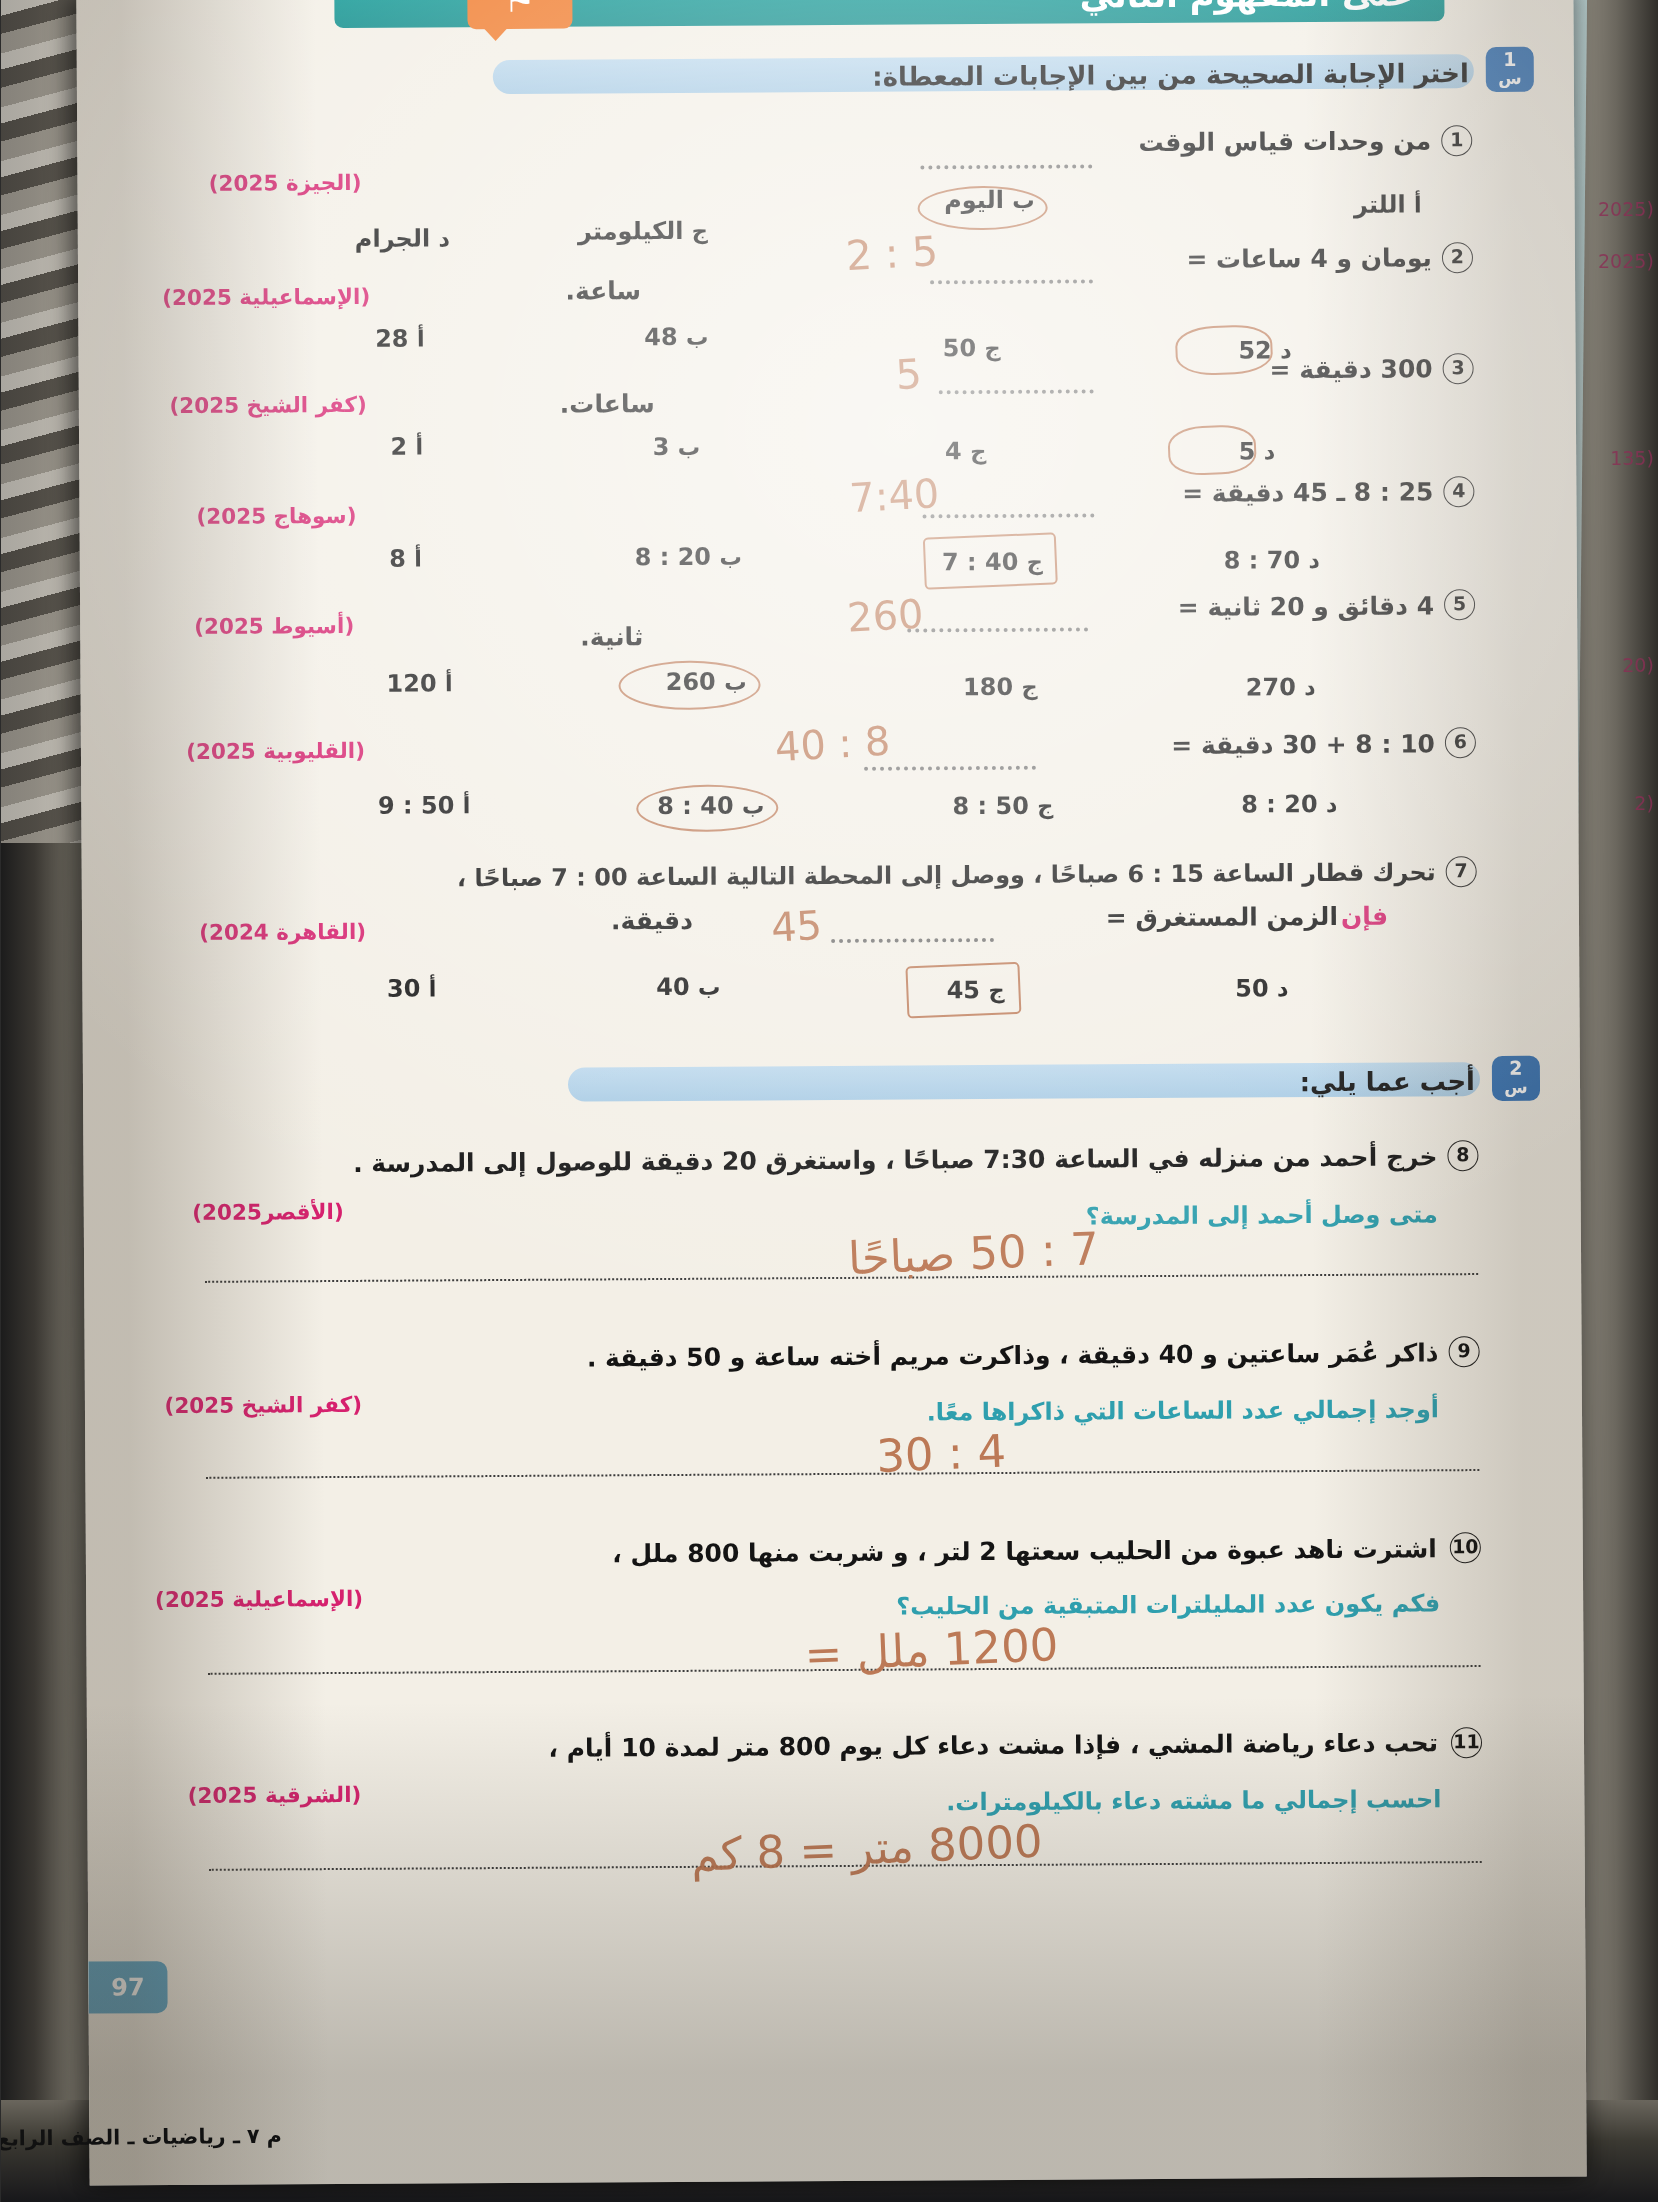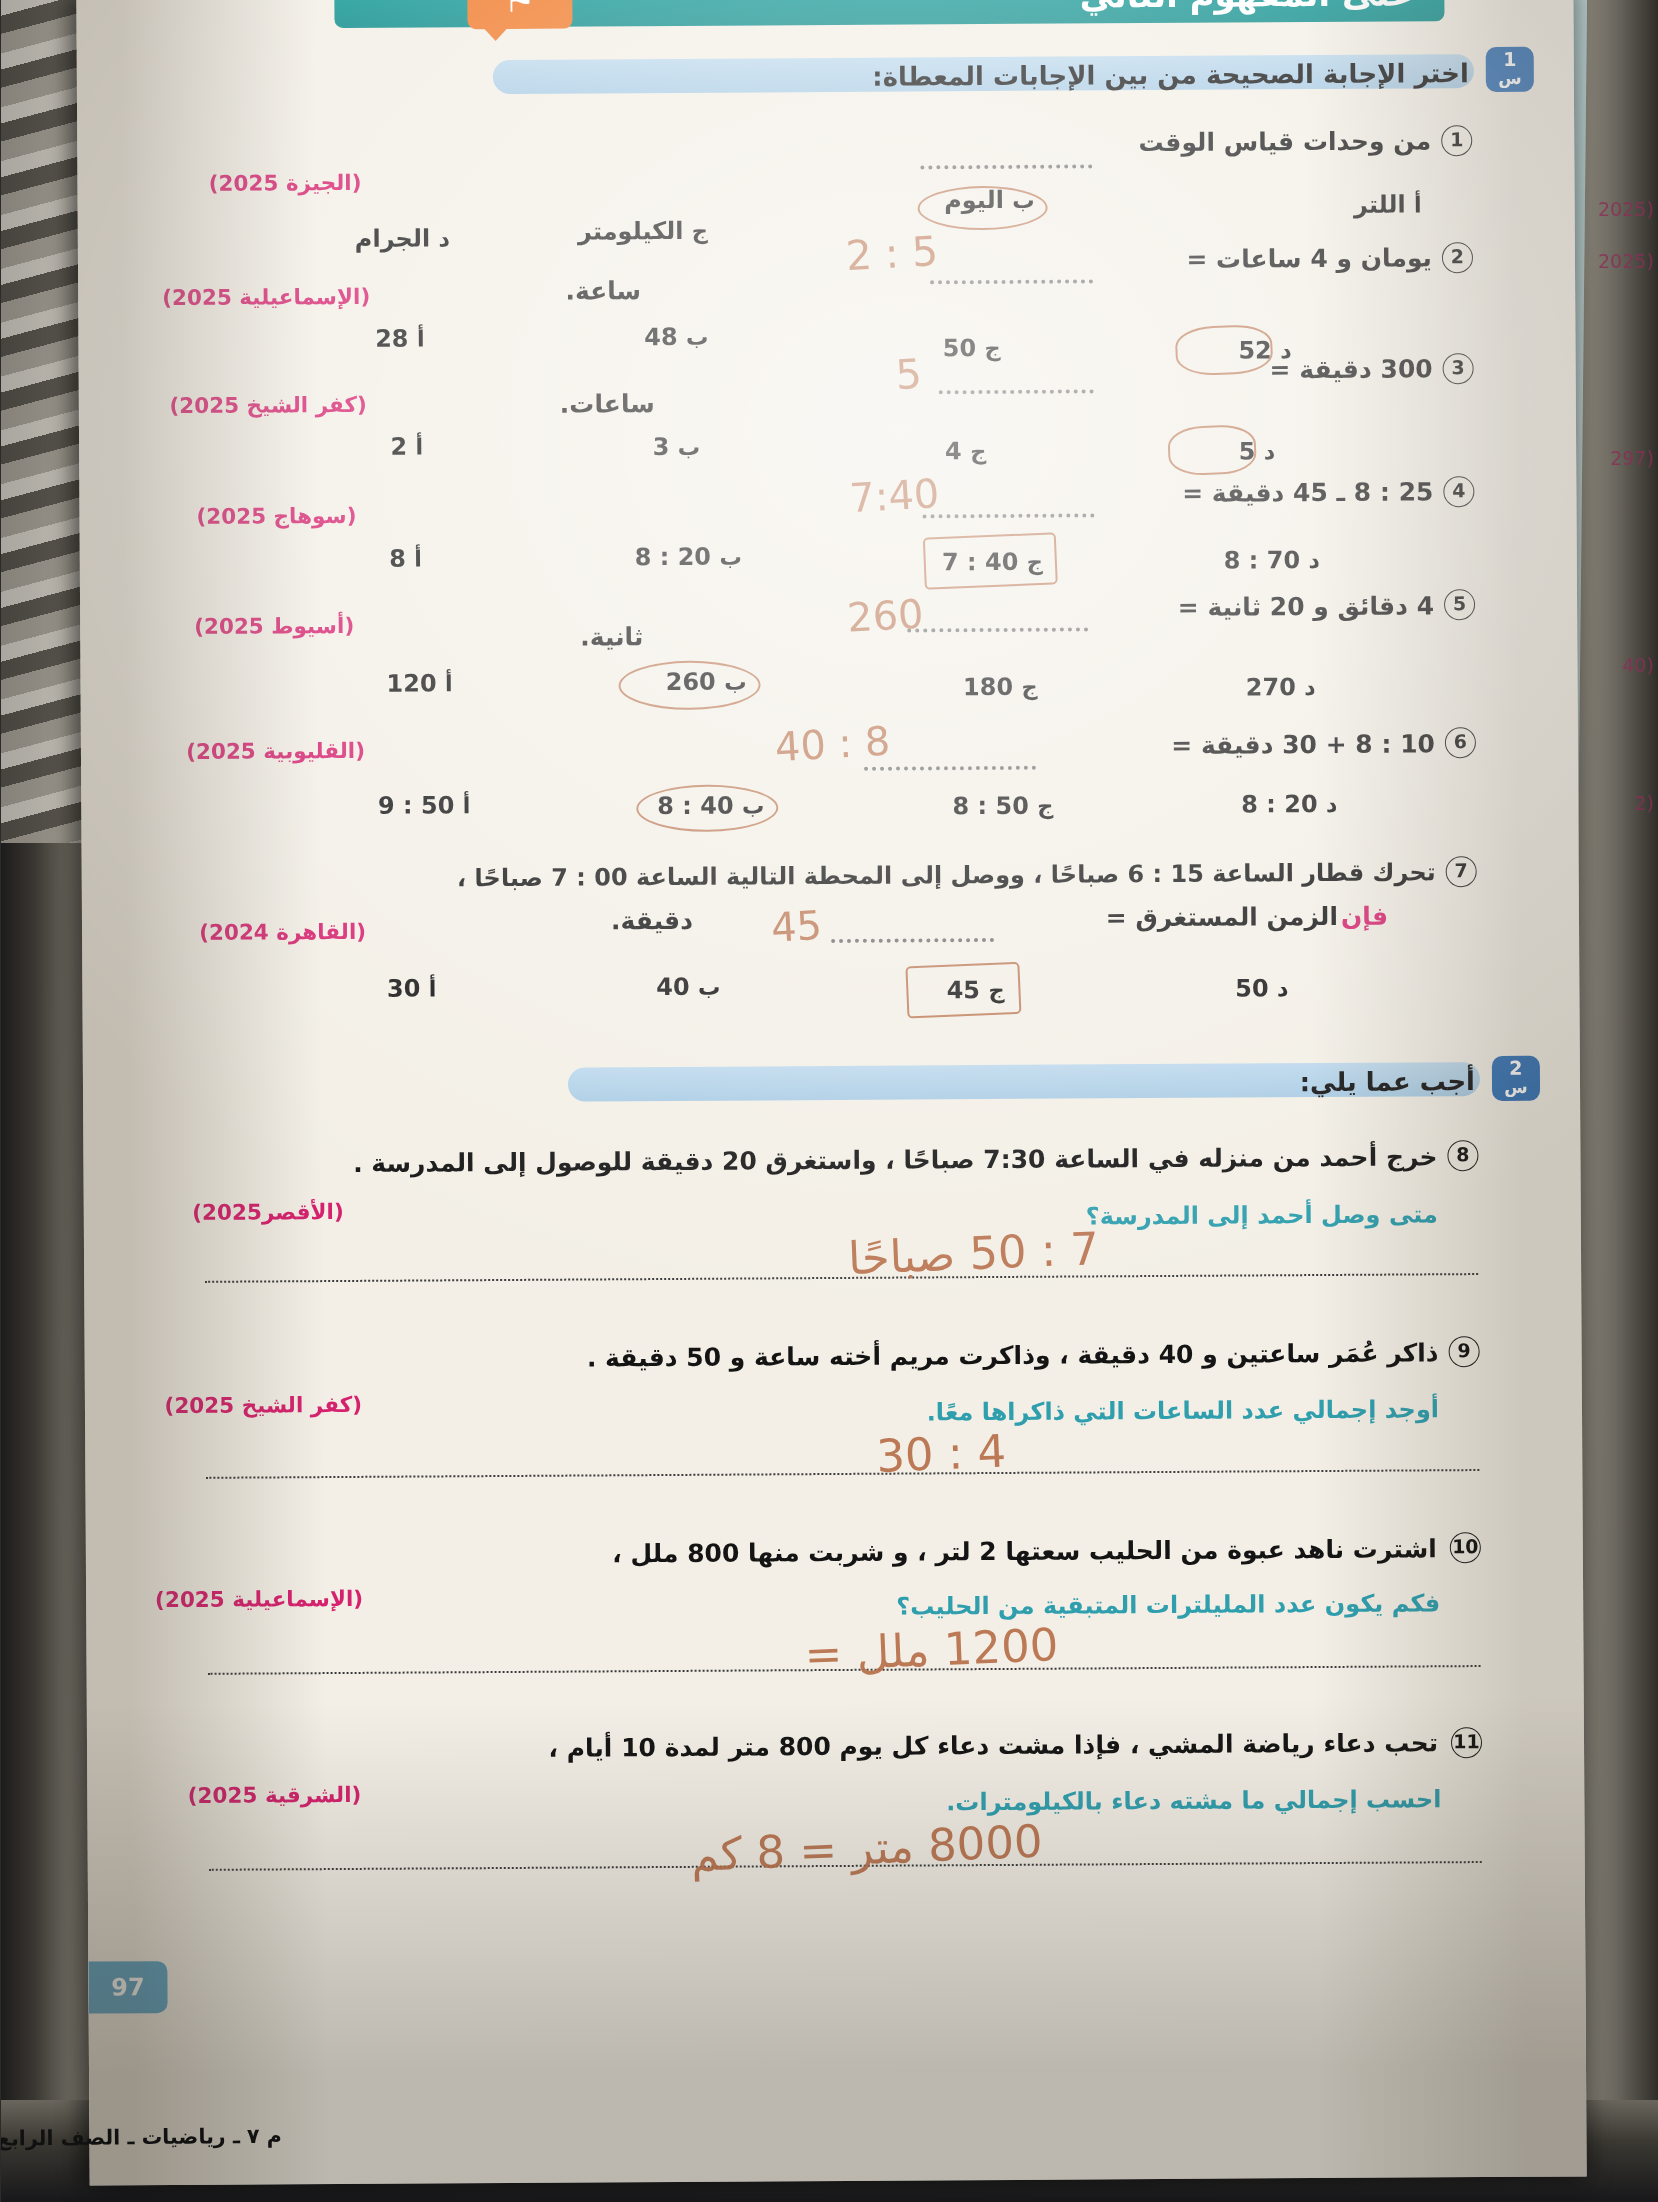--- a/index.html
+++ b/index.html
@@ -515,18 +515,18 @@
 
     <div class="page-num">97</div>
 
     <div class="paper-shade"></div>
   </div>
 
   <div style="position:absolute; right:1377px; bottom:53px; font-size:20.6px; color:#111; white-space:nowrap; font-weight:600; transform:rotate(-0.6deg);">م ٧ ـ رياضيات ـ الصف الرابع الابتدائي ـ ترم ١</div>
 
   <div class="edge-text" style="top:198px;">(2025</div>
   <div class="edge-text" style="top:250px;">(2025</div>
-  <div class="edge-text" style="top:447px;">(297</div>
-  <div class="edge-text" style="top:654px;">(40</div>
+  <div class="edge-text" style="top:447px;">(135</div>
+  <div class="edge-text" style="top:654px;">(20</div>
   <div class="edge-text" style="top:792px;">(2</div>
 
 </div>
 
 
 </body></html>

